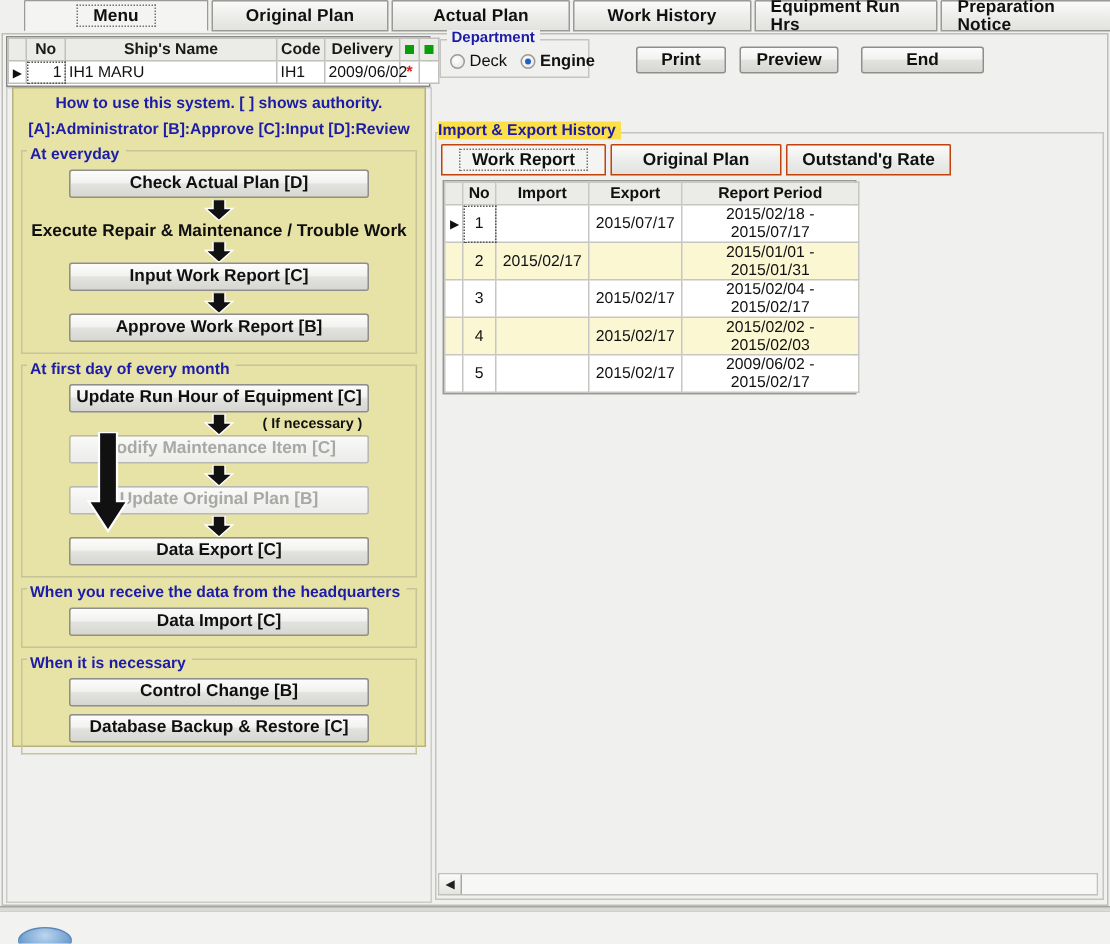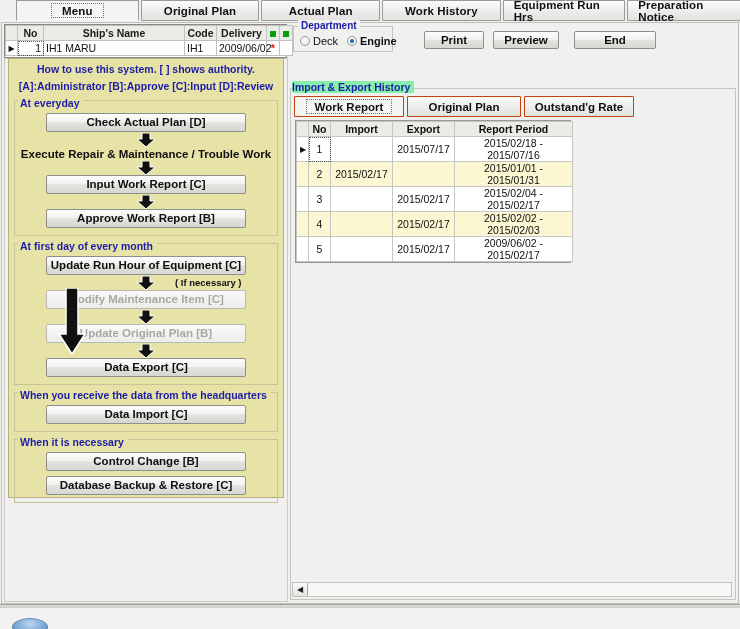--- a/index.html
+++ b/index.html
@@ -255,21 +255,21 @@
     padding: 0;
     line-height: 16px;
   }
   .b-print   { left: 134px; width: 60px; }
   .b-preview { left: 203px; width: 66px; }
   .b-end     { left: 284px; width: 82px; }
 
   .hist-title {
     position: absolute; left: 2px; top: 57px;
     font-size: 10.5px; font-weight: bold; color: #1c1ca8;
-    background: #86efac; padding-right: 4px; z-index: 2;
+    background: #fde047; padding-right: 4px; z-index: 2;
   }
   .hist-frame {
     position: absolute; left: 0px; top: 64px;
     width: 446px; height: 512px;
     border: 1px solid #c4c4c0;
     border-top: 1px solid #c4c4c0;
     box-sizing: border-box;
   }
   .hist-tabs {
     position: absolute; left: 4px; top: 72px;
@@ -571,21 +571,21 @@
           <th>No</th>
           <th>Import</th>
           <th>Export</th>
           <th>Report Period</th>
         </tr>
         <tr>
           <td class="rowarrow">▶</td>
           <td class="td-no focus">1</td>
           <td></td>
           <td>2015/07/17</td>
-          <td>2015/02/18 - 2015/07/16</td>
+          <td>2015/02/18 - 2015/07/17</td>
         </tr>
         <tr class="hl">
           <td></td>
           <td class="td-no">2</td>
           <td>2015/02/17</td>
           <td></td>
           <td>2015/01/01 - 2015/01/31</td>
         </tr>
         <tr>
           <td></td>

